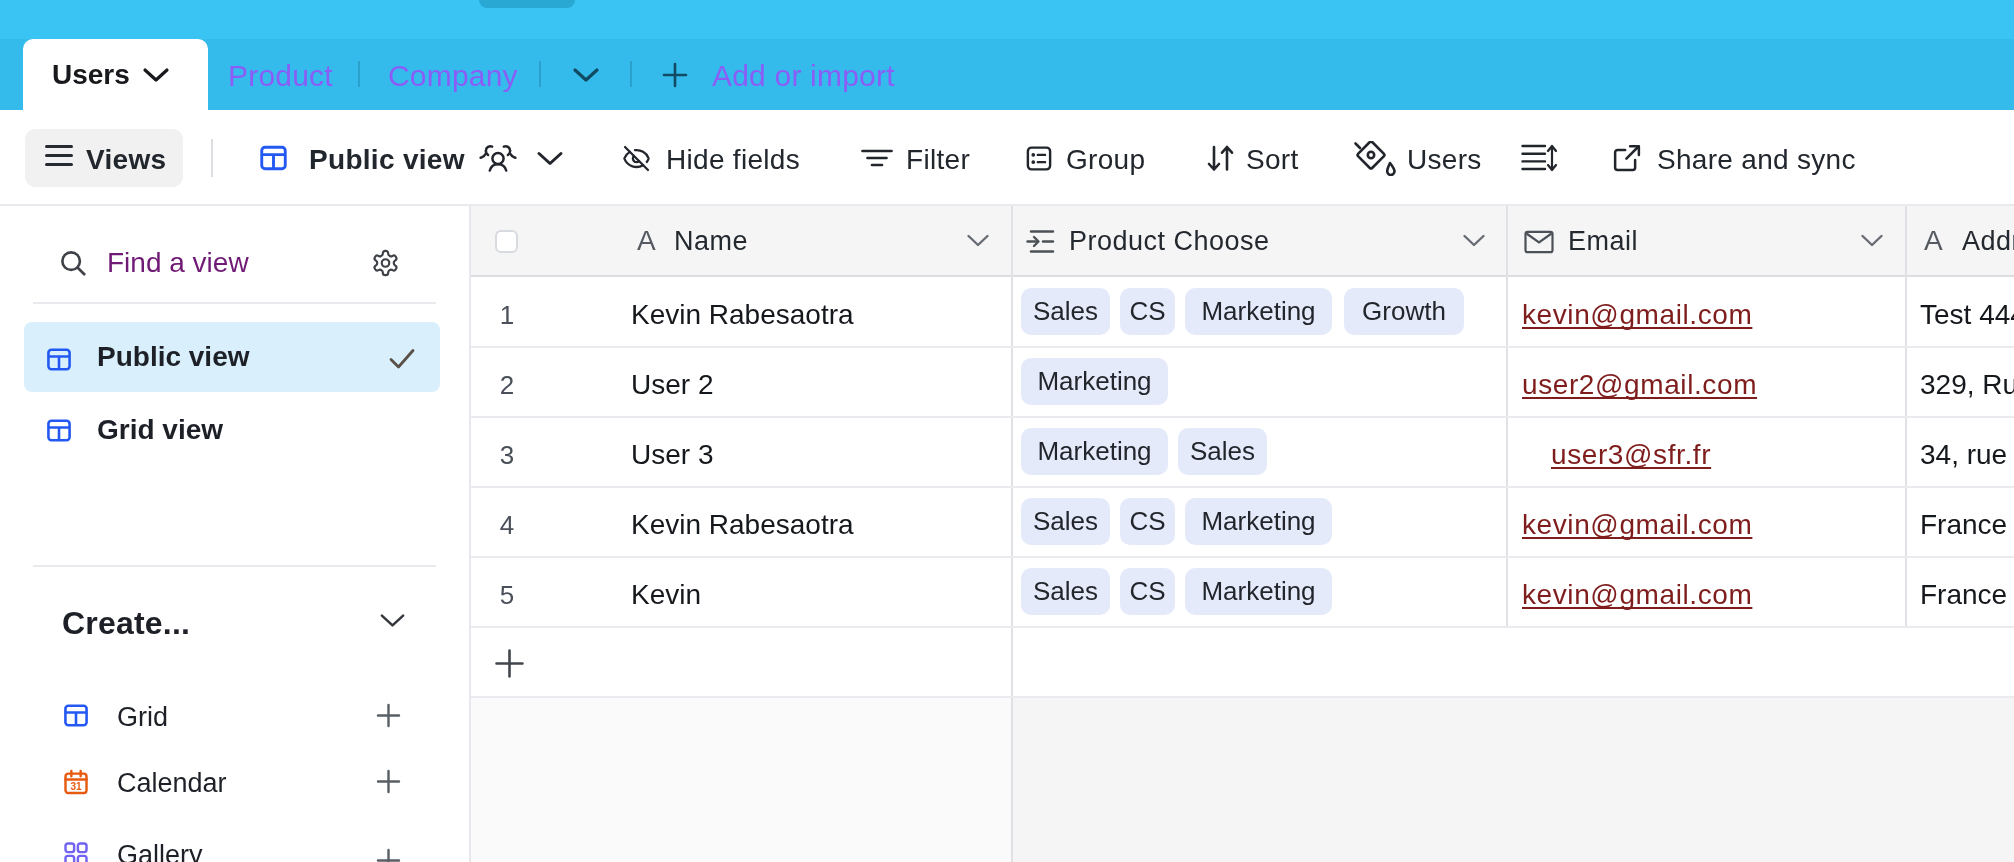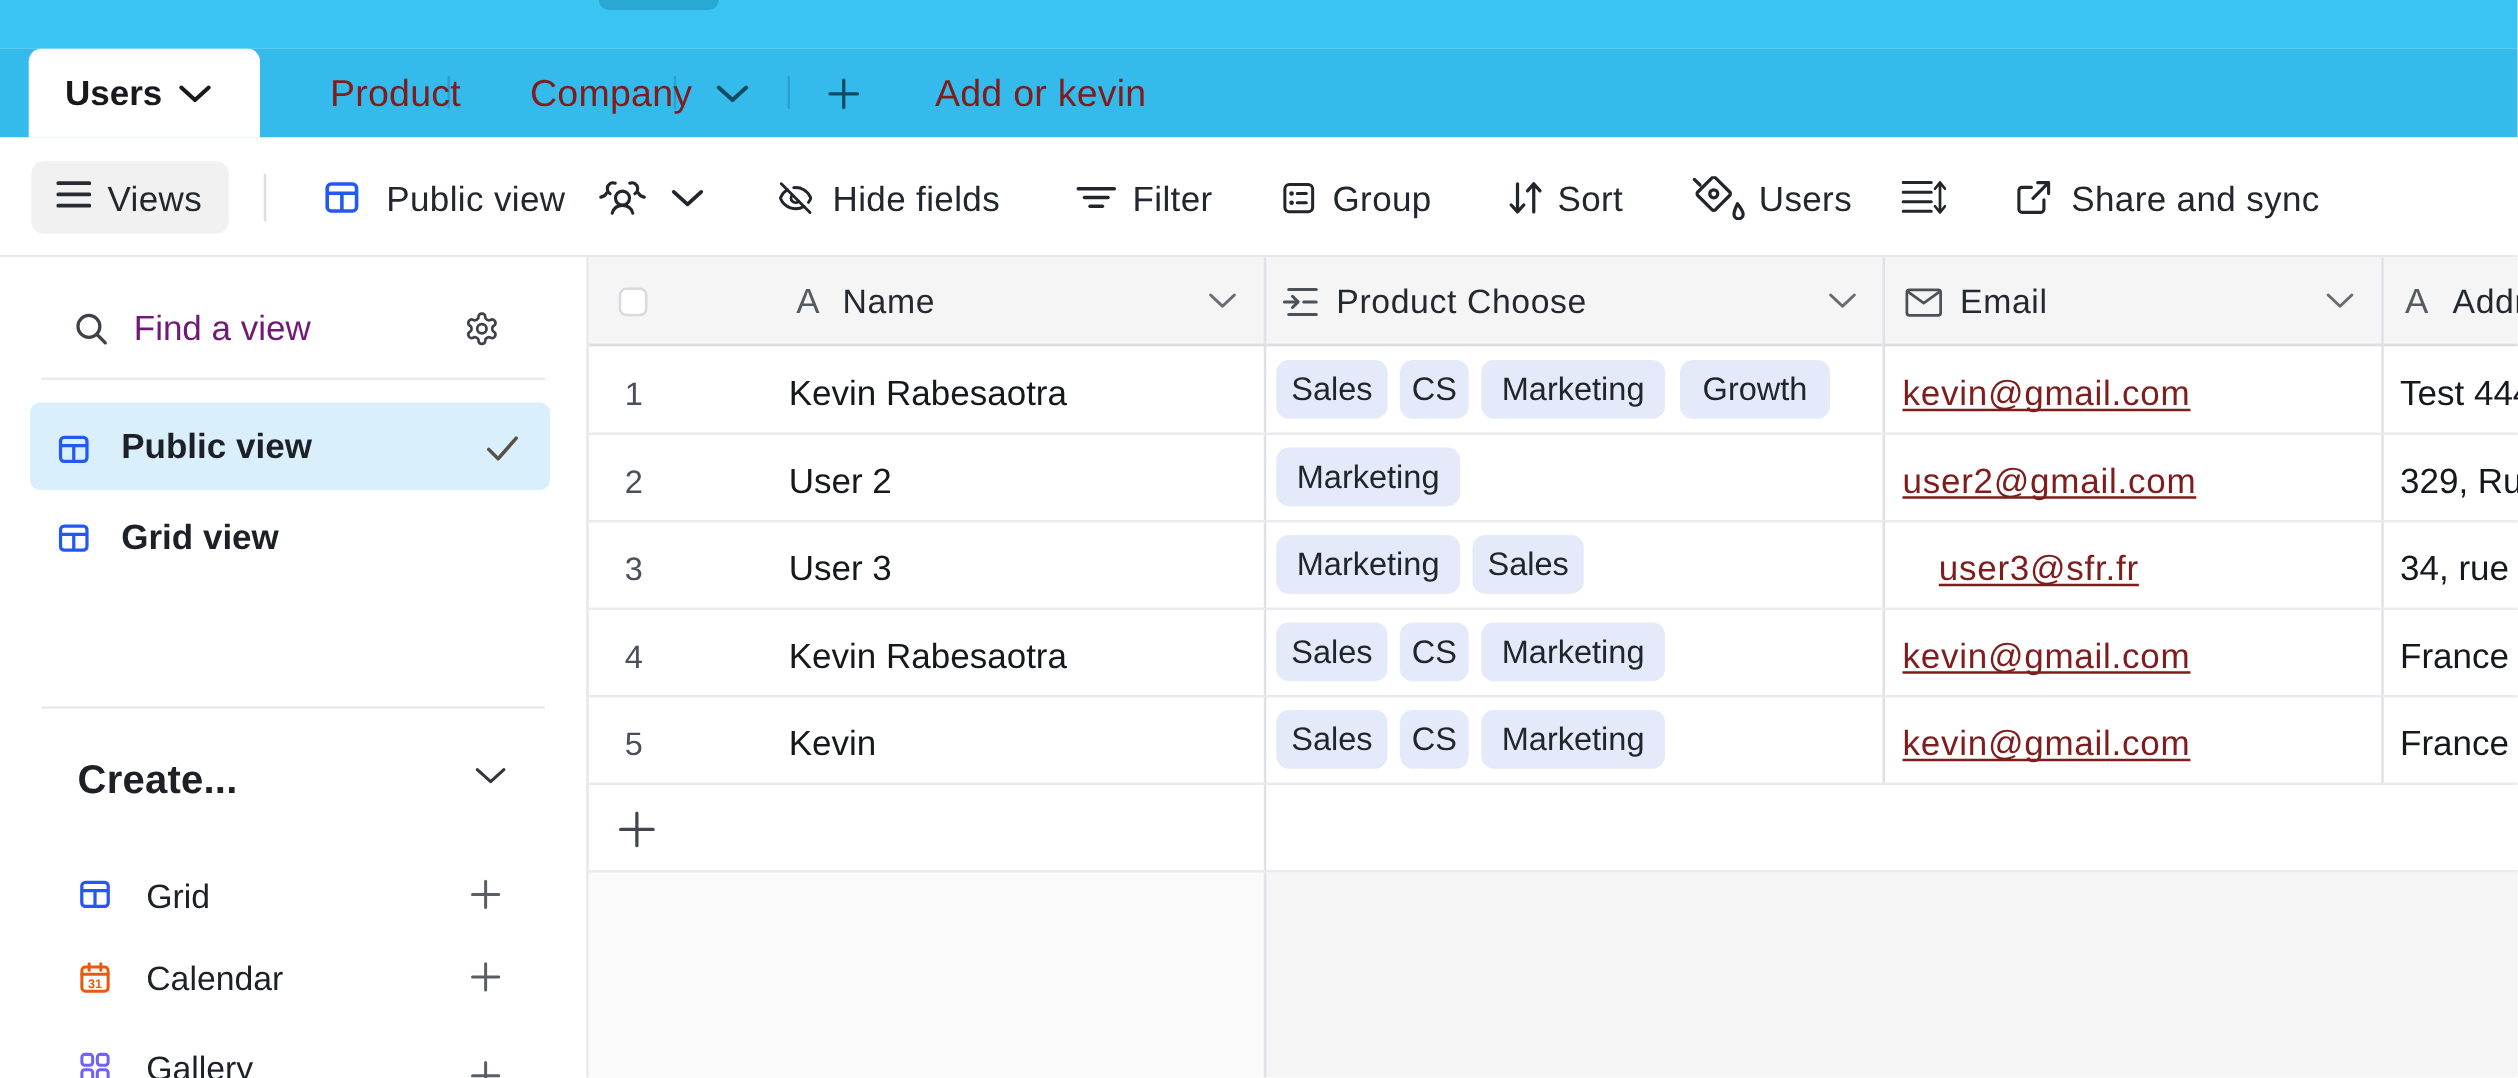--- a/index.html
+++ b/index.html
@@ -4,26 +4,26 @@
 <style>
   * { margin:0; padding:0; box-sizing:border-box; }
   html,body { width:2014px; height:862px; overflow:hidden; background:#fff;
     font-family:"Liberation Sans", sans-serif; }
   .abs { position:absolute; }
   
   #topband { left:0; top:0; width:2014px; height:39px; background:#3ac4f3; }
   #topshape { left:479px; top:-8px; width:96px; height:16px; border-radius:10px; background:#2aa8d4; }
   #tabband { left:0; top:39px; width:2014px; height:71px; background:#35bbeb; }
   #usertab { left:23px; top:39px; width:185px; height:71px; background:#ffffff; border-radius:10px 10px 0 0; }
-  .tabtxt { position:absolute; font-size:30px; color:#7f1d1d; letter-spacing:0.2px; top:40px; height:71px; line-height:71px;margin-left:36px; }
+  .tabtxt { position:absolute; font-size:30px; color:#8b5cf6; letter-spacing:0.2px; top:40px; height:71px; line-height:71px; }
   .tabdiv { position:absolute; top:61px; width:2px; height:26px; background:rgba(10,80,110,0.25); }
   
   #toolbar { left:0; top:110px; width:2014px; height:96px; background:#fff; border-bottom:2px solid #e9eaed; }
   .tbtxt { position:absolute; font-size:28px; color:#22272e; top:125px; height:70px; line-height:70px; letter-spacing:0.3px; }
-  .semib { font-weight:400; }
+  .semib { font-weight:700; }
   #viewsbtn { left:25px; top:129px; width:158px; height:58px; background:#f1f1f2; border-radius:10px; }
   
   #sidebar { left:0; top:206px; width:471px; height:656px; background:#fff; border-right:2px solid #e6e8eb; }
   #selrow { left:24px; top:322px; width:416px; height:70px; background:#d9f0fc; border-radius:8px; }
   .sbtxt { position:absolute; font-size:28px; font-weight:700; color:#1d2127; height:70px; line-height:70px; }
   .sbtxt2 { position:absolute; font-size:27px; color:#1d2127; height:70px; line-height:70px; }
   #thead { left:471px; top:206px; width:1543px; height:71px; background:#f5f5f6; border-bottom:2px solid #dbdde1; }
   .vline { position:absolute; width:2px; background:#dfe1e5; }
   .hline { position:absolute; height:2px; background:#e9ebee; }
   .rownum { position:absolute; left:471px; width:72px; text-align:center; font-size:26px; color:#4a5059; height:70px; line-height:70px; padding-top:2px; }
@@ -57,21 +57,21 @@
 <div class="tabtxt" style="left:388px;">Company</div>
 <div class="tabdiv" style="left:358px;"></div>
 <div class="tabdiv" style="left:539px;"></div>
 <div class="tabdiv" style="left:630px;"></div>
 <svg class="abs" style="left:572px;top:66px;" width="28" height="18" viewBox="0 0 28 18">
     <path d="M3 4 L14 14 L25 4" fill="none" stroke="#114a63" stroke-width="3.2" stroke-linecap="round" stroke-linejoin="round"></path>
   </svg>
 <svg class="abs" style="left:661px;top:61px;" width="28" height="28" viewBox="0 0 28 28">
     <path d="M14 3 V25 M3 14 H25" stroke="#114a63" stroke-width="2.6" stroke-linecap="round"></path>
   </svg>
-<div class="tabtxt" style="left:712px;">Add or kevin</div>
+<div class="tabtxt" style="left:712px;">Add or import</div>
 
 <div class="abs" id="viewsbtn"></div>
 <svg class="abs" style="left:45px;top:144px;" width="28" height="26" viewBox="0 0 28 26">
     <path d="M1.5 2.5 H26.5 M1.5 11.5 H26.5 M1.5 20.5 H26.5" stroke="#272b31" stroke-width="3" stroke-linecap="round"></path>
   </svg>
 <div class="tbtxt semib" style="left:86px;">Views</div>
 <div class="abs" style="left:211px;top:139px;width:2px;height:38px;background:#dcdee1;"></div>
 <svg class="abs" style="left:258px;top:143px;" width="31" height="30" viewBox="0 0 24 24">
     <rect x="2.6" y="3.4" width="18.8" height="17.2" rx="2.6" fill="none" stroke="#2359f2" stroke-width="2.3"></rect>
     <path d="M2.6 9.3 H21.4 M12 9.3 V20.6" fill="none" stroke="#2359f2" stroke-width="2.3"></path>

